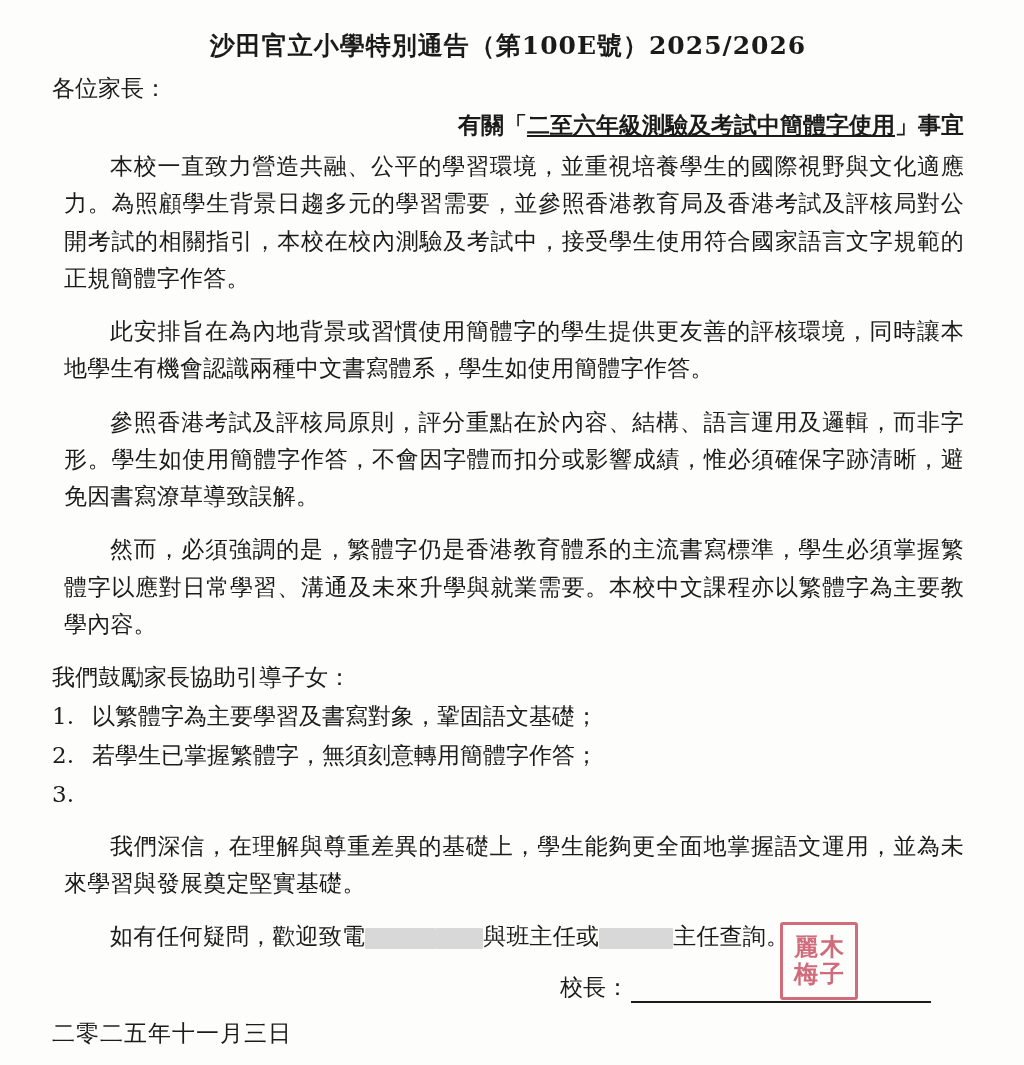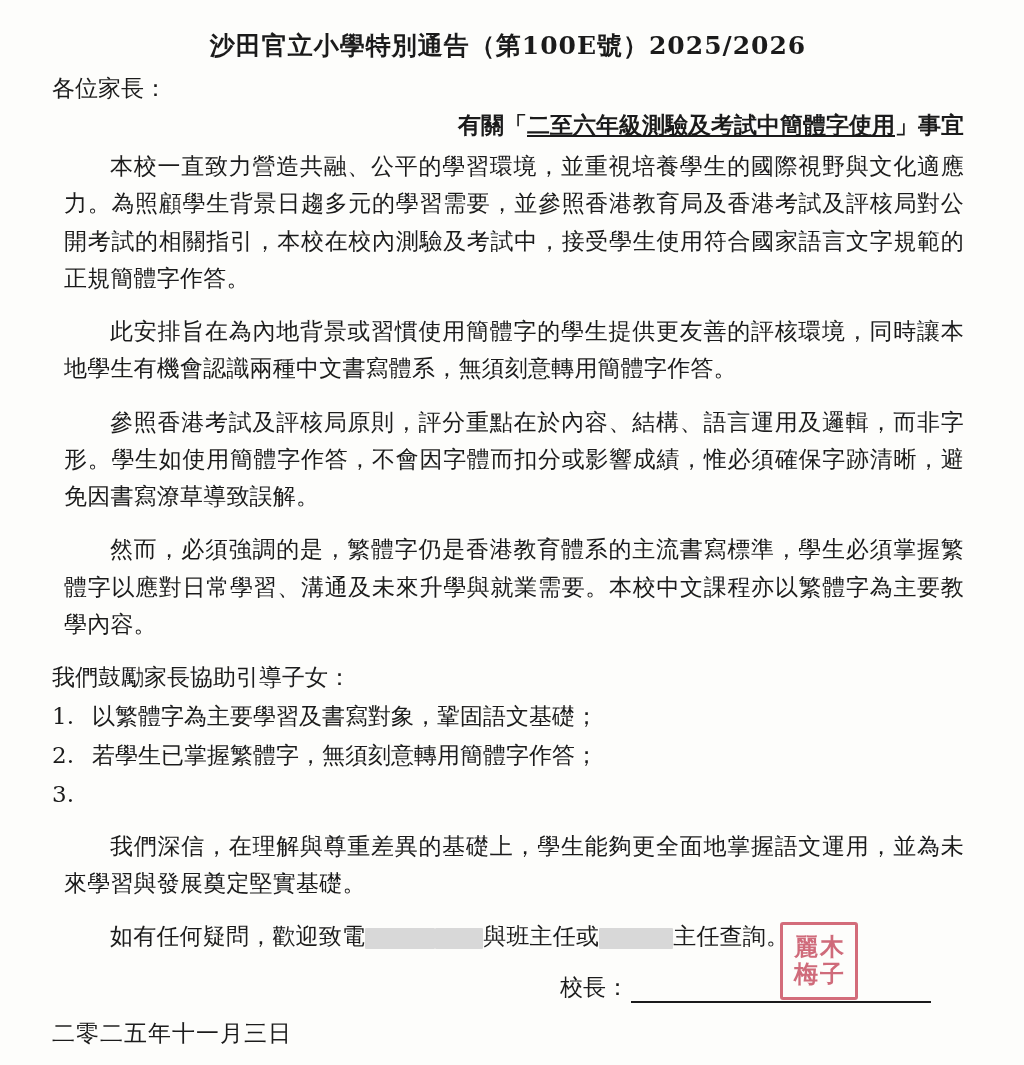--- a/index.html
+++ b/index.html
@@ -155,21 +155,21 @@
 
     <h1 class="doc-title">沙田官立小學特別通告（第100E號）2025/2026</h1>
 
     <p class="salutation">各位家長：</p>
 
     <p class="subject">
       <span>有關「</span><span class="u">二至六年級測驗及考試中簡體字使用</span><span>」事宜</span>
     </p>
 
     <p class="para">本校一直致力營造共融、公平的學習環境，並重視培養學生的國際視野與文化適應力。為照顧學生背景日趨多元的學習需要，並參照香港教育局及香港考試及評核局對公開考試的相關指引，本校在校內測驗及考試中，接受學生使用符合國家語言文字規範的正規簡體字作答。</p>
-    <p class="para">此安排旨在為內地背景或習慣使用簡體字的學生提供更友善的評核環境，同時讓本地學生有機會認識兩種中文書寫體系，無須刻意轉用簡體字作答。</p>
+    <p class="para">此安排旨在為內地背景或習慣使用簡體字的學生提供更友善的評核環境，同時讓本地學生有機會認識兩種中文書寫體系，學生如使用簡體字作答。</p>
     <p class="para">參照香港考試及評核局原則，評分重點在於內容、結構、語言運用及邏輯，而非字形。學生如使用簡體字作答，不會因字體而扣分或影響成績，惟必須確保字跡清晰，避免因書寫潦草導致誤解。</p>
     <p class="para">然而，必須強調的是，繁體字仍是香港教育體系的主流書寫標準，學生必須掌握繁體字以應對日常學習、溝通及未來升學與就業需要。本校中文課程亦以繁體字為主要教學內容。</p>
 
     <p class="list-lead">我們鼓勵家長協助引導子女：</p>
 
     <ol class="points">
       <li>
         <span class="num">1.</span>
         <span>以繁體字為主要學習及書寫對象，鞏固語文基礎；</span>
       </li>

